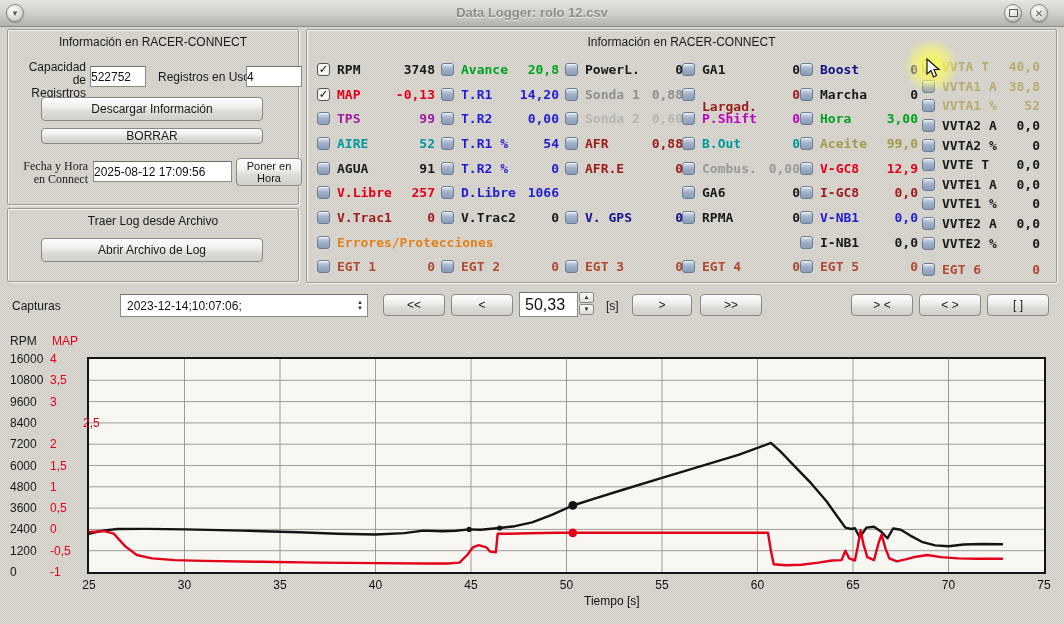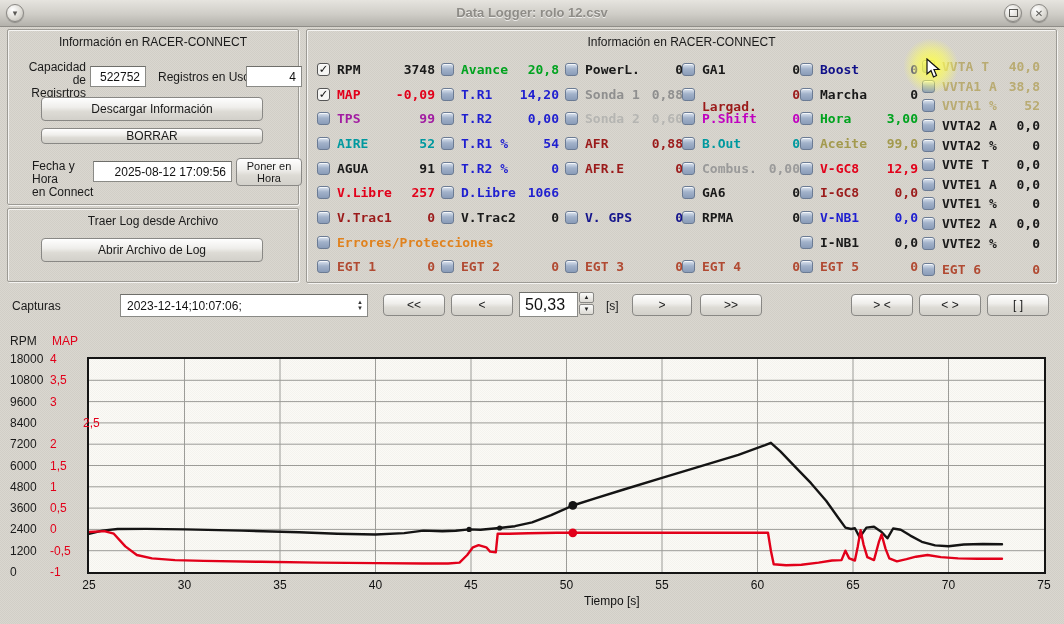--- a/index.html
+++ b/index.html
@@ -31,21 +31,21 @@
   #grp-log{left:7px;top:208px;width:290px;height:72px;}
   #grp-data{left:306px;top:29px;width:749px;height:252px;}
   
   .btn{position:absolute;display:flex;align-items:center;justify-content:center;text-align:center;
     font-size:12px;color:#1a1a1a;cursor:default;
     background:linear-gradient(180deg,#fefefe,#efeeeb 42%,#dddbd5 62%,#d2d0ca);
     border:1px solid #898885;border-radius:4px;box-sizing:border-box;
     box-shadow:inset 0 1px 0 #fff;}
   .field{position:absolute;background:#fff;border:1px solid #8a8a86;border-top-color:#6e6e6a;
     box-sizing:border-box;font-size:12px;color:#111;display:flex;align-items:center;}
-  .field.right{justify-content:flex-end;padding-right:5px;}
+  .field.right{padding-right:5px;}
   .lbl12{position:absolute;font-size:12px;color:#1a1a1a;}
   .two-line{line-height:13px;}
   
   .gcol{position:absolute;top:27px;width:118px;}
   .gcol.c0{left:10px;}.gcol.c1{left:134px;}.gcol.c2{left:258px;}
   .gcol.c3{left:375px;}.gcol.c4{left:493px;}.gcol.c5{left:615px;}
   .grid-row{height:24.7px;display:flex;align-items:center;
     font-family:"DejaVu Sans Mono",monospace;font-size:13px;font-weight:bold;white-space:nowrap;}
   .gcol.c5 .grid-row{height:19.6px;}
   .gcol.c5 .grid-row.egt{height:24px;margin-top:5px;}
@@ -102,21 +102,21 @@
     </div>
     <div class="field right" style="left:82px;top:36px;width:56px;height:21px;">
       <span>522752</span>
     </div>
     <div class="lbl12" style="left:150px;top:40px;">Registros en Uso</div>
     <div class="field right" style="left:238px;top:36px;width:56px;height:21px;">
       <span>4</span>
     </div>
     <div class="btn" style="left:33px;top:67px;width:222px;height:24px;">Descargar Información</div>
     <div class="btn" style="left:33px;top:98px;width:222px;height:16px;">BORRAR</div>
-    <div class="lbl12 two-line" style="left:24px;top:130px;width:72px;text-align:left;">
+    <div class="lbl12 two-line" style="left:8px;top:130px;width:72px;text-align:right;font-family:Liberation Serif, serif;">
       <span>Fecha y Hora</span><br>
       <span>en Connect</span>
     </div>
     <div class="field right" style="left:85px;top:131px;width:139px;height:21px;">
       <span>2025-08-12 17:09:56</span>
     </div>
     <div class="btn" style="left:228px;top:128px;width:66px;height:28px;font-size:11px;line-height:12px;">Poner en Hora</div>
   </div>
 
   <div class="group" id="grp-log">
@@ -128,21 +128,21 @@
     <div class="group-title">Información en RACER-CONNECT</div>
     <div class="gcol c0">
         <div class="grid-row">
           <span class="cb checked">✓</span>
           <span class="lbl" style="color: rgb(26, 26, 26);">RPM</span>
           <span class="val" style="color: rgb(26, 26, 26);">3748</span>
         </div>
         <div class="grid-row">
           <span class="cb checked">✓</span>
           <span class="lbl" style="color: rgb(226, 0, 26);">MAP</span>
-          <span class="val" style="color: rgb(226, 0, 26);">-0,09</span>
+          <span class="val" style="color: rgb(226, 0, 26);">-0,13</span>
         </div>
         <div class="grid-row">
           <span class="cb"></span>
           <span class="lbl" style="color: rgb(162, 28, 162);">TPS</span>
           <span class="val" style="color: rgb(162, 28, 162);">99</span>
         </div>
         <div class="grid-row">
           <span class="cb"></span>
           <span class="lbl" style="color: rgb(0, 153, 159);">AIRE</span>
           <span class="val" style="color: rgb(0, 153, 159);">52</span>
@@ -460,21 +460,21 @@
         <circle cx="483.80299999999994" cy="173.80800000000002" r="4.4" fill="#e2001a"></circle>
       </svg>
   </div>
   <div id="xticks"></div>
   <div id="xaxis-title" style="left: 540px; top: 594px; margin-left: 44px;">Tiempo [s]</div>
 
   <div id="glow"></div>
   <svg id="cursor" width="16" height="22" viewBox="0 0 16 22">
     <polygon points="1,1 1,16 5,12.5 7.5,19 10.5,17.5 8,11.5 13,11.5" fill="#fff" stroke="#111" stroke-width="1.2"></polygon>
   </svg>
-<div class="ytick" style="left: 10px; top: 352px; color: rgb(26, 26, 26);">18000</div>
+<div class="ytick" style="left: 10px; top: 352px; color: rgb(26, 26, 26);">16000</div>
     <div class="ytick" style="left: 10px; top: 373.3px; color: rgb(26, 26, 26);">10800</div>
     <div class="ytick" style="left: 10px; top: 394.6px; color: rgb(26, 26, 26);">9600</div>
     <div class="ytick" style="left: 10px; top: 415.9px; color: rgb(26, 26, 26);">8400</div>
     <div class="ytick" style="left: 10px; top: 437.2px; color: rgb(26, 26, 26);">7200</div>
     <div class="ytick" style="left: 10px; top: 458.5px; color: rgb(26, 26, 26);">6000</div>
     <div class="ytick" style="left: 10px; top: 479.8px; color: rgb(26, 26, 26);">4800</div>
     <div class="ytick" style="left: 10px; top: 501.1px; color: rgb(26, 26, 26);">3600</div>
     <div class="ytick" style="left: 10px; top: 522.4px; color: rgb(26, 26, 26);">2400</div>
     <div class="ytick" style="left: 10px; top: 543.7px; color: rgb(26, 26, 26);">1200</div>
     <div class="ytick" style="left: 10px; top: 565px; color: rgb(26, 26, 26);">0</div>

